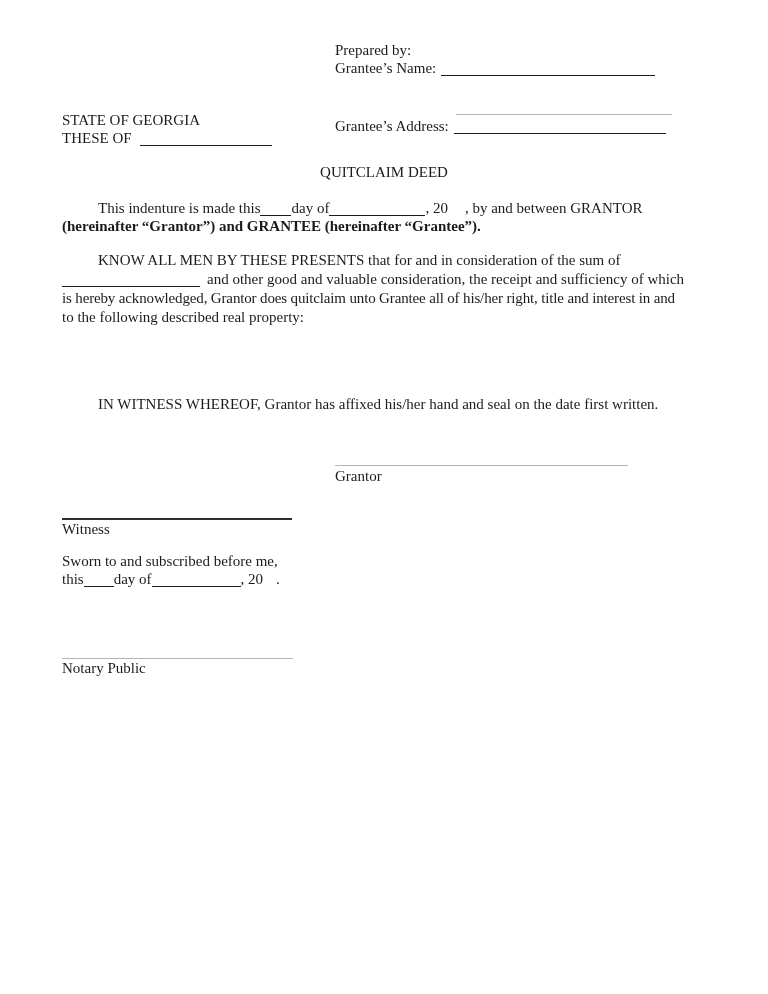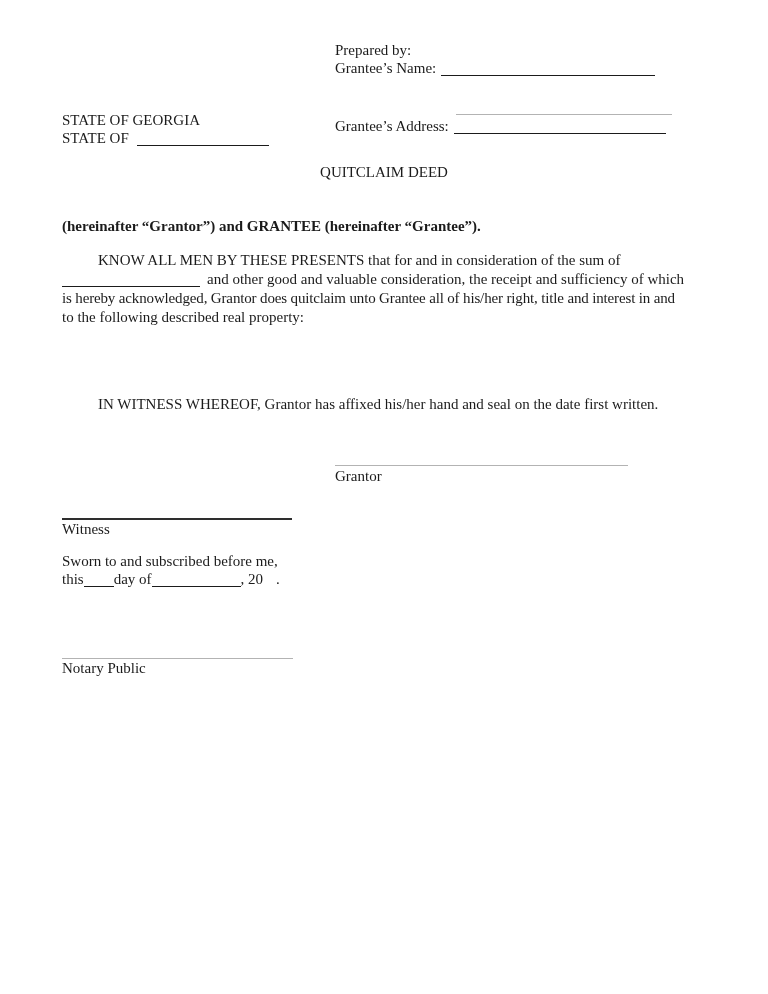--- a/index.html
+++ b/index.html
@@ -75,27 +75,30 @@
   </div>
   <div class="line" style="left:335px; top:77px;margin-top:40px;">
     <span>Grantee’s Address:</span><span class="blank w-grantee-addr"></span>
   </div>
   <div class="sigline" style="left:456px; top:114px; width:216px;"></div>
 
   <div class="line" style="left:62px; top:111px;">
     <span>STATE OF GEORGIA</span>
   </div>
   <div class="line" style="left:62px; top:129px;">
-    <span>STATE OF</span><span class="blank w-county"></span>
+    <span>THESE OF</span><span class="blank w-county"></span>
   </div>
 
   <div class="line center" style="top:163px;">
     <span>QUITCLAIM DEED</span>
   </div>
 
+  <div class="line" style="left:98px; top:199px;">
+    <span>This indenture is made this</span><span class="blank w-day"></span><span>day of</span><span class="blank w-month"></span><span>, 20</span><span class="gap w-yeargap"></span><span>, by and between GRANTOR</span>
+  </div>
   <div class="line" style="left:62px; top:217px;font-weight:bold;">
     <span>(hereinafter “Grantor”) and GRANTEE (hereinafter “Grantee”).</span>
   </div>
 
   <div class="line" style="left:98px; top:251px;">
     <span>KNOW ALL MEN BY THESE PRESENTS that for and in consideration of the sum of</span>
   </div>
   <div class="line" style="left:62px; top:270px;">
     <span class="blank w-sum"></span><span class="ml6">and other good and valuable consideration, the receipt and sufficiency of which</span>
   </div>

